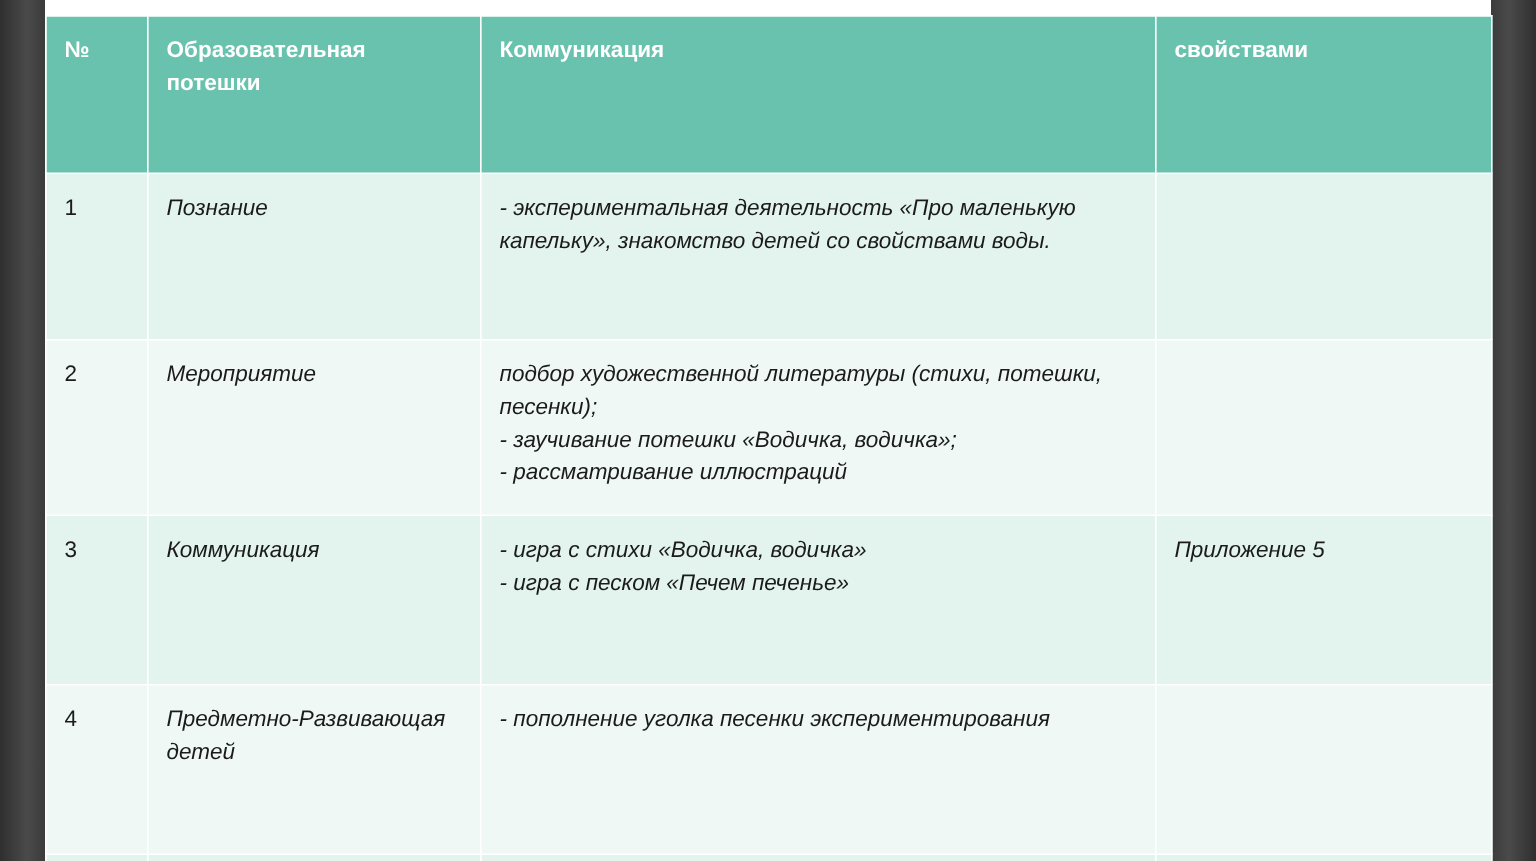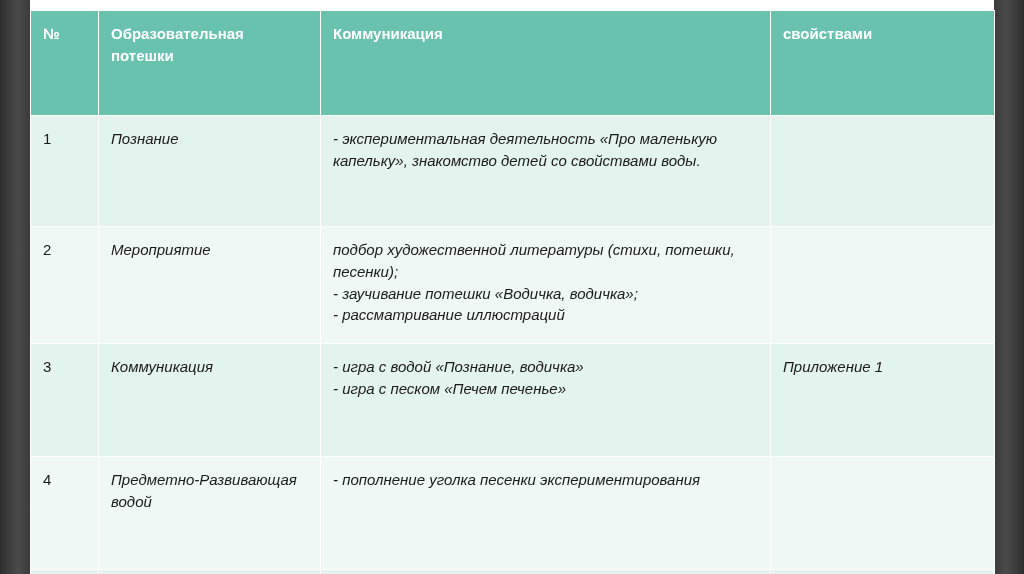--- a/index.html
+++ b/index.html
@@ -115,27 +115,27 @@
           <td class="cell-num">2</td>
           <td class="cell-text">Мероприятие</td>
           <td class="cell-text"> подбор художественной литературы (стихи, потешки, песенки);
 - заучивание потешки «Водичка, водичка»;
 - рассматривание иллюстраций</td>
           <td class="cell-text"></td>
         </tr>
         <tr class="row-a r3">
           <td class="cell-num">3</td>
           <td class="cell-text">Коммуникация</td>
-          <td class="cell-text">- игра с водой «Познание, водичка»
+          <td class="cell-text">- игра с стихи «Водичка, водичка»
 - игра с песком «Печем печенье»</td>
-          <td class="cell-text">Приложение 1</td>
+          <td class="cell-text">Приложение 5</td>
         </tr>
         <tr class="row-b r4">
           <td class="cell-num">4</td>
-          <td class="cell-text">Предметно-Развивающая водой</td>
+          <td class="cell-text">Предметно-Развивающая детей</td>
           <td class="cell-text">- пополнение уголка песенки экспериментирования</td>
           <td class="cell-text"></td>
         </tr>
         <tr class="row-a r5">
           <td class="cell-num">5</td>
           <td class="cell-text">Работа с родителями</td>
           <td class="cell-text">- пополнение уголка детского экспериментирования
 - консультация «Игры  с водой и песком. Это интересно!»;</td>
           <td class="cell-text">Приложение 7</td>
         </tr>

